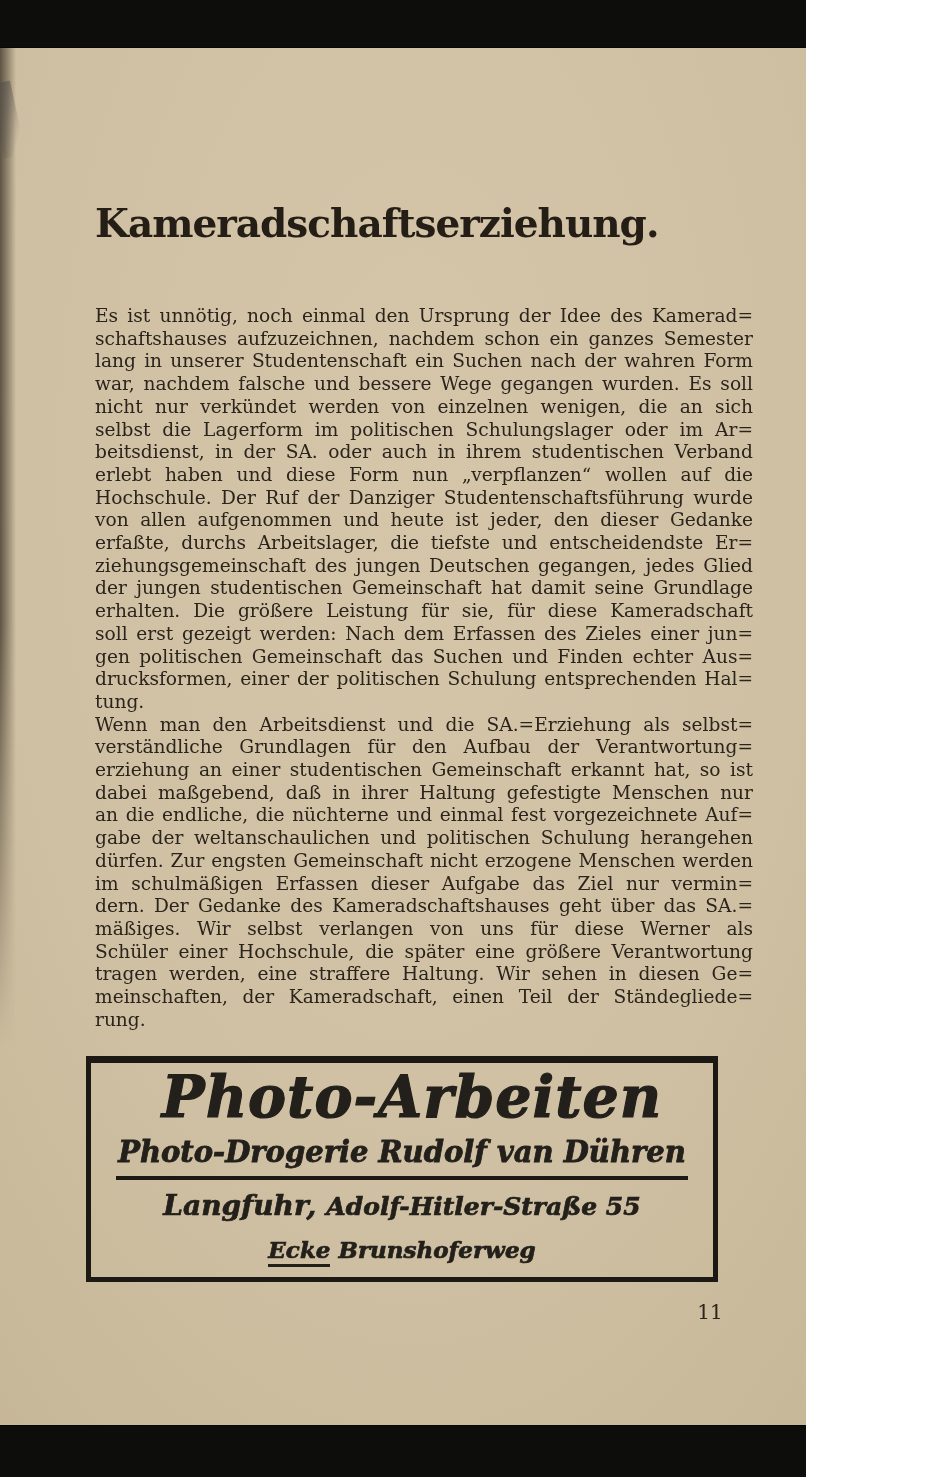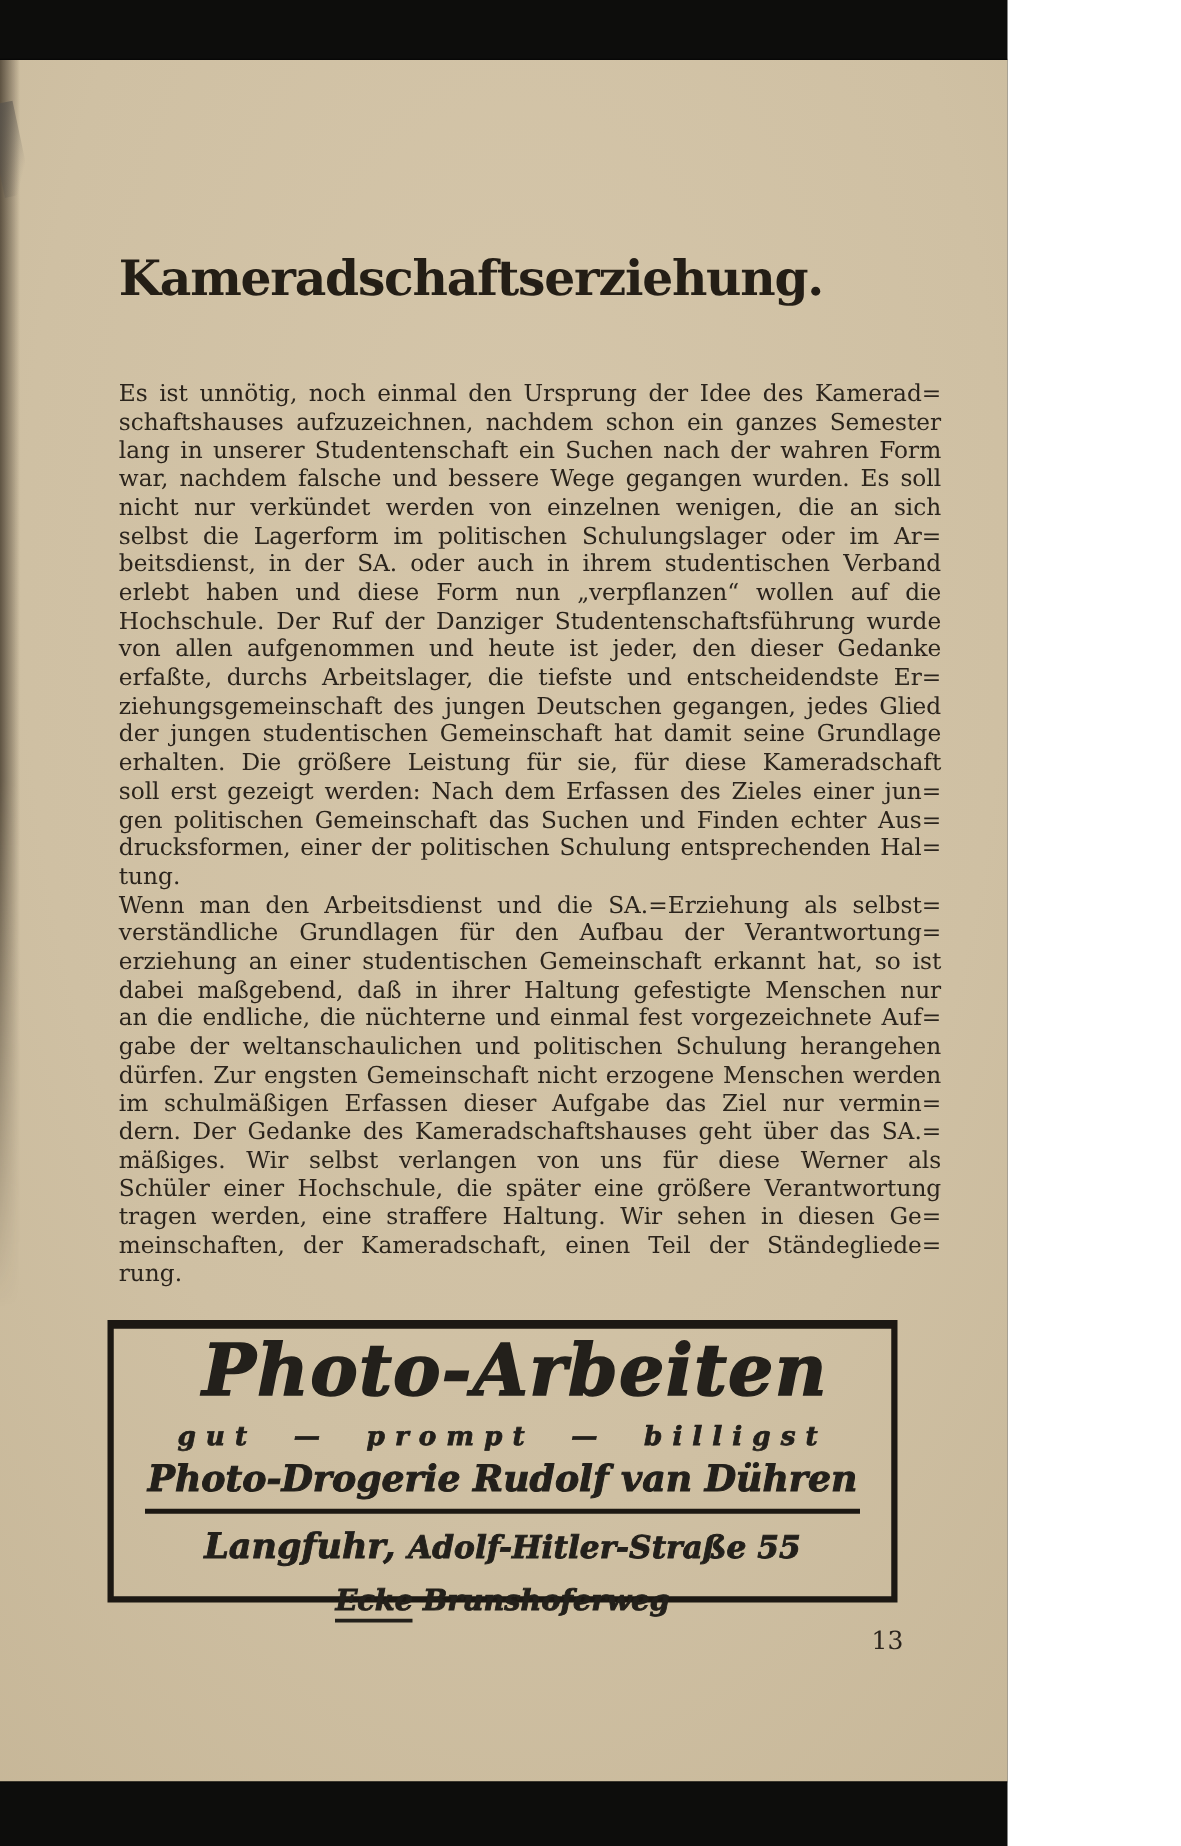--- a/index.html
+++ b/index.html
@@ -128,28 +128,27 @@
         <div class="bodyline">dern. Der Gedanke des Kameradschaftshauses geht über das SA.=</div>
         <div class="bodyline">mäßiges. Wir selbst verlangen von uns für diese Werner als</div>
         <div class="bodyline">Schüler einer Hochschule, die später eine größere Verantwortung</div>
         <div class="bodyline">tragen werden, eine straffere Haltung. Wir sehen in diesen Ge=</div>
         <div class="bodyline">meinschaften, der Kameradschaft, einen Teil  der Ständegliede=</div>
         <div class="bodyline flush">rung.</div>
       </div>
 
     <div id="ad-box">
       <div class="ad-headline">Photo-Arbeiten</div>
-      <div class="ad-tagline">gut — prompt — billigst</div>
       <div class="ad-store">Photo-Drogerie Rudolf van Dühren</div>
       <div class="ad-rule"></div>
       <div class="ad-addr1">
         <span class="city">Langfuhr,</span><span>Adolf-Hitler-Straße 55</span>
       </div>
       <div class="ad-addr2">
         <span class="ecke">Ecke</span><span>Brunshoferweg</span>
       </div>
     </div>
 
-    <div class="pagenum">13</div>
+    <div class="pagenum">11</div>
   </div>
   <div id="gutter-shadow"></div>
   <div id="spine-smudge"></div>
 </div>
 
 </body></html>

